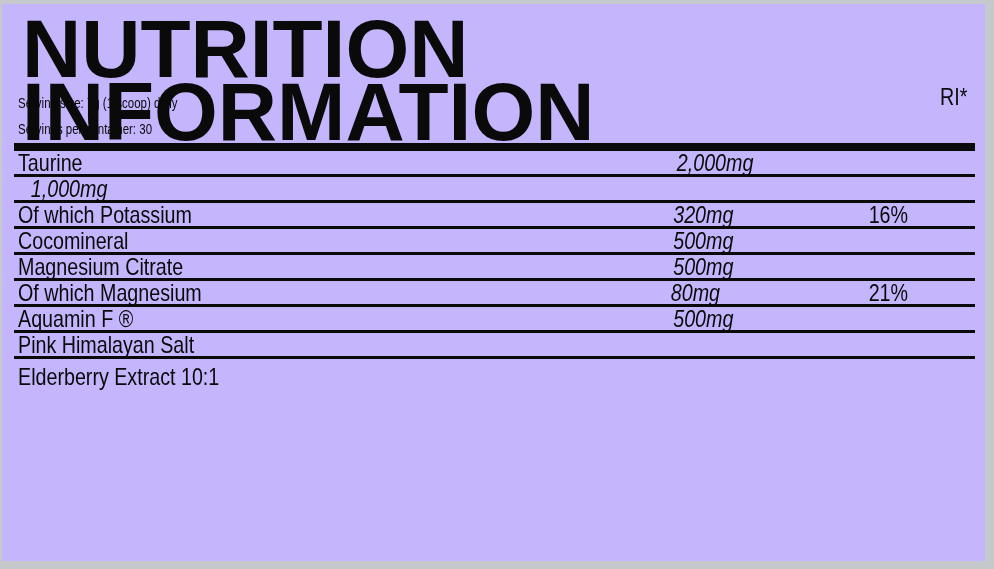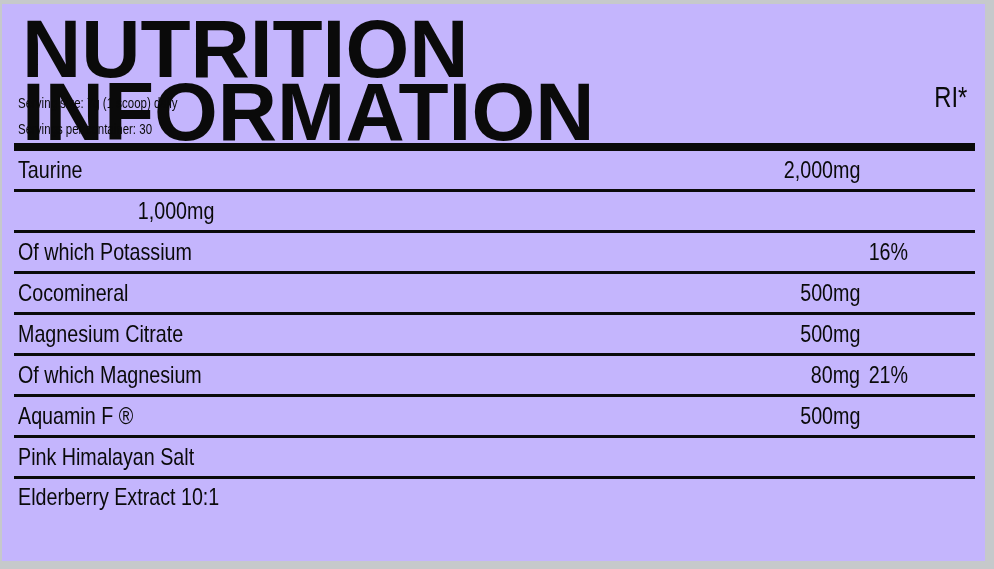--- a/index.html
+++ b/index.html
@@ -46,51 +46,51 @@
     justify-content: space-between;
     align-items: flex-start;
     margin-top: 10px;
   }
   .serving-block {
     margin-left: 4px;
     font-size: 14px;
     line-height: 26px;
   }
   .ri-header {
-    font-size: 29px;
+    font-size: 24px;
     line-height: 24px;
     margin-right: 8px;
     margin-top: -5px;
   }
   .bar {
     height: 8px;
     background: #0a0a0a;
     margin-top: 1px;
   }
   .table-row {
     display: flex;
     align-items: center;
-    height: 41px;
+    height: 26px;
     box-sizing: border-box;
     border-bottom: 3px solid #0a0a0a;
     font-size: 24px;
   }
   .table-row:last-child {
     border-bottom: none;
     height: 36px;
   }
   .cell-name {
     flex: 1 1 auto;
     padding-left: 4px;
     text-align: left;
     overflow: visible;
   }
   .cell-amount {
     flex: 0 0 200px;
-    text-align: right;
+    font-style: italic;
   }
   .cell-ri {
     flex: 0 0 115px;
     box-sizing: border-box;
     padding-right: 30px;
     text-align: left;
   }
 </style>
 </head>
 <body>
@@ -121,20 +121,21 @@
       <div class="cell-ri"><span class="cx cx-r"></span></div>
     </div>
 
     <div class="table-row">
       <div class="cell-amount"><span class="cx cx-r">1,000mg</span></div>
       <div class="cell-ri"><span class="cx cx-r"></span></div>
     </div>
 
     <div class="table-row">
       <div class="cell-name"><span class="cx cx-l">Of which Potassium</span></div>
+      <div class="cell-amount"><span class="cx cx-r">320mg</span></div>
       <div class="cell-ri"><span class="cx cx-r">16%</span></div>
     </div>
 
     <div class="table-row">
       <div class="cell-name"><span class="cx cx-l">Cocomineral</span></div>
       <div class="cell-amount"><span class="cx cx-r">500mg</span></div>
       <div class="cell-ri"><span class="cx cx-r"></span></div>
     </div>
 
     <div class="table-row">

